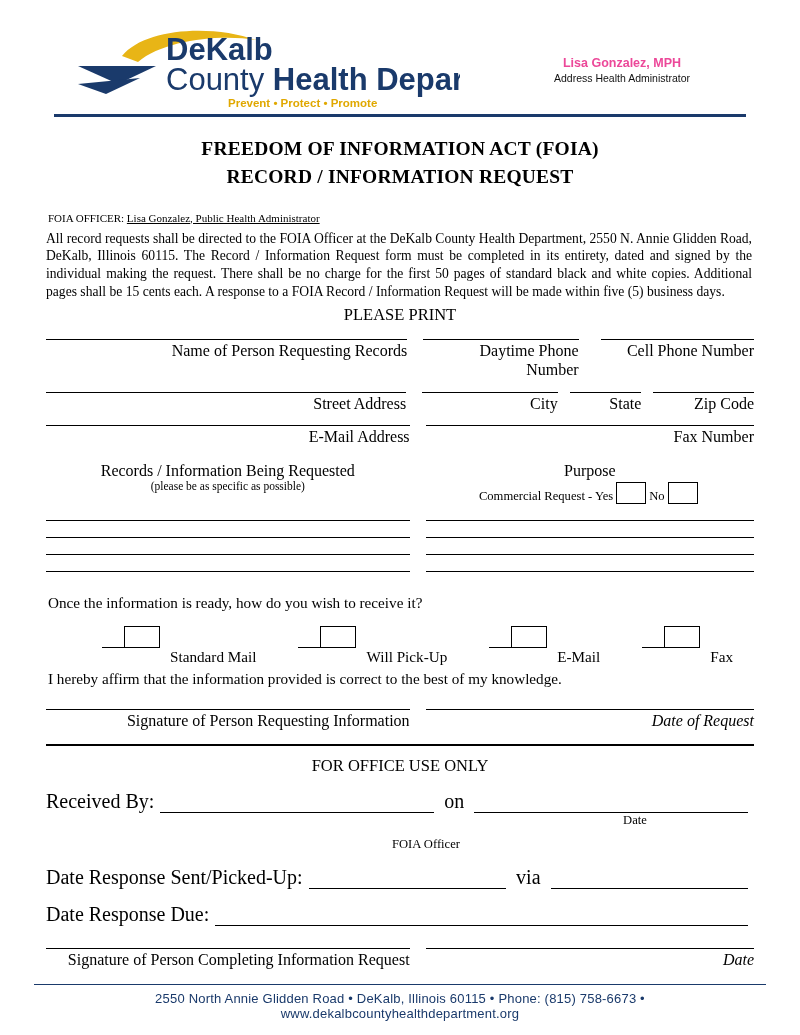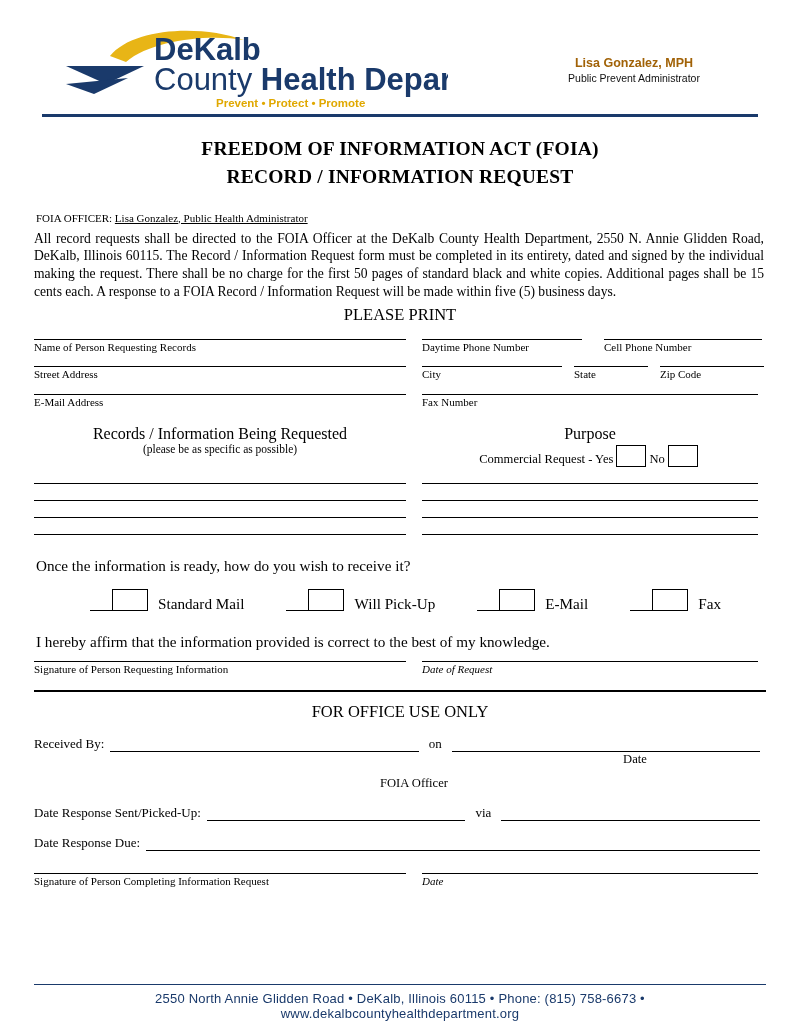--- a/index.html
+++ b/index.html
@@ -13,21 +13,21 @@
     font-family: "Liberation Serif", serif;
     color: #000000;
     position: relative;
     overflow: hidden;
   }
   .page {
     position: relative;
     width: 800px;
     height: 1035px;
     box-sizing: border-box;
-    padding: 0 34px;
+    padding: 0 46px;
   }
 
   
   .header {
     position: relative;
     height: 112px;
   }
   .logo-wrap {
     position: absolute;
     left: 14px;
@@ -41,21 +41,21 @@
     right: 12px;
     top: 56px;
     text-align: center;
     font-family: "Liberation Sans", sans-serif;
     line-height: 1.25;
     width: 240px;
   }
   .admin-name {
     font-size: 12.5px;
     font-weight: bold;
-    color: #a16207;
+    color: #ec4899;
   }
   .admin-title {
     font-size: 10.5px;
     color: #111;
   }
   .rule-thick {
     border-top: 3px solid #1a3a6b;
     margin: 2px 8px 0 8px;
   }
 
@@ -88,22 +88,22 @@
   .please-print {
     text-align: center;
     font-size: 16.5px;
     margin-top: 4px;
   }
   .line {
     border-bottom: 1px solid #000;
     height: 0;
   }
   .cap {
-    text-align: left;
-    font-size: 11px;
+    text-align: right;
+    font-size: 16px;
     line-height: 1.2;
     padding-top: 1px;
   }
 
   .fields {
     margin-top: 14px;
   }
 
   
   .r1 { display: flex; gap: 0; }
@@ -178,48 +178,48 @@
     height: 22px;
     border: 1px solid #000;
     box-sizing: border-box;
   }
   .delivery .stub {
     width: 18px;
     border-bottom: 1px solid #000;
     height: 12px;
   }
   .delivery .stub.pre { width: 22px; }
-  .delivery .txt { margin: 0 0 0 10px; line-height: 1; position: relative; top: 0;}
+  .delivery .txt { margin: 0 0 0 10px; line-height: 1; position: relative; top: 16px;}
   .gap { width: 42px; }
 
   .affirm {
     margin-top: 22px;
     font-size: 15.2px;
     padding-left: 2px;
   }
 
-  .sigrow { display: flex; margin-top: 10px; }
+  .sigrow { display: flex; margin-top: 21px; }
   .sigrow .left { width: 372px; }
   .sigrow .right { width: 336px; margin-left: 16px; font-style: italic; }
 
   .rule-med {
     border-top: 2px solid #000;
     margin: 14px 0 0 0;
   }
 
   .office-title {
     text-align: center;
     font-size: 16.5px;
     margin-top: 10px;
   }
 
   .office-line {
     display: flex;
     align-items: flex-end;
-    font-size: 13px;
+    font-size: 20px;
     margin-top: 14px;
   }
   .office-line .lbl { white-space: nowrap; }
   .office-line .fill {
     border-bottom: 1px solid #000;
     flex: 1 1 auto;
     height: 14px;
     margin: 0 6px;
   }
   .office-line .mid { white-space: nowrap; margin: 0 4px; }
@@ -255,21 +255,21 @@
         <path d="M62 34 C84 6, 152 2, 196 18 C160 12, 104 18, 78 40 Z" fill="#e8b516"></path>
         <path d="M18 44 L96 44 L58 62 Z" fill="#1a3a6b"></path>
         <path d="M18 62 L80 56 L46 72 Z" fill="#1a3a6b"></path>
         <text x="106" y="38" font-family="Liberation Sans, sans-serif" font-size="31" font-weight="bold" fill="#1a3a6b">DeKalb</text>
         <text x="106" y="68" font-family="Liberation Sans, sans-serif" font-size="31" fill="#1a3a6b">County <tspan font-weight="bold">Health Department</tspan></text>
         <text x="168" y="85" font-family="Liberation Sans, sans-serif" font-size="11.5" font-weight="bold" fill="#e0a800">Prevent • Protect • Promote</text>
       </svg>
     </div>
     <div class="admin-block">
       <div class="admin-name">Lisa Gonzalez, MPH</div>
-      <div class="admin-title">Public Prevent Administrator</div>
+      <div class="admin-title">Address Health Administrator</div>
     </div>
   </div>
   <div class="rule-thick"></div>
 
   <div class="doc-title">
     <div>FREEDOM OF INFORMATION ACT (FOIA)</div>
     <div>RECORD / INFORMATION REQUEST</div>
   </div>
 
   <div class="officer-line">

